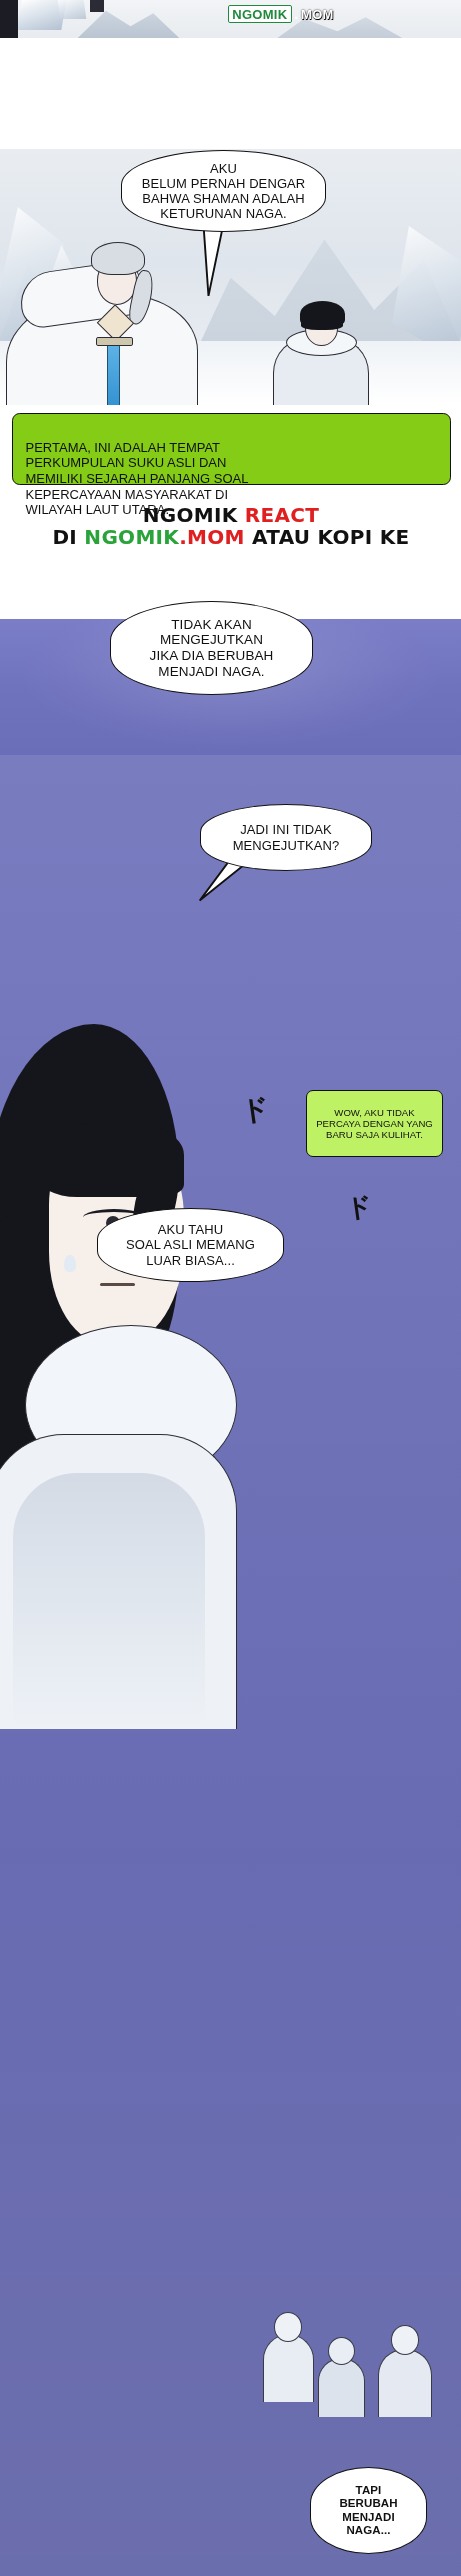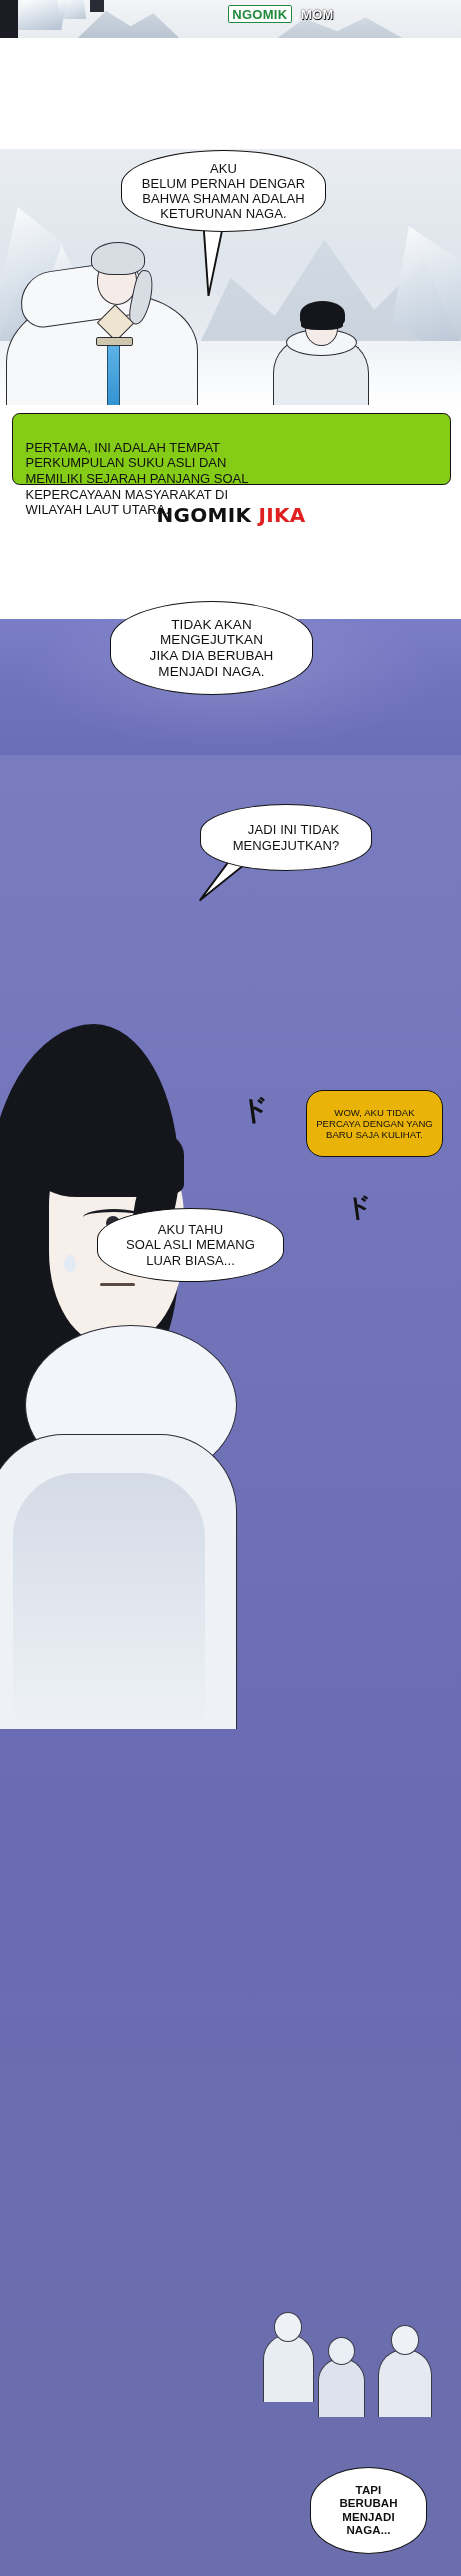--- a/index.html
+++ b/index.html
@@ -33,23 +33,23 @@
     text-align:center;
     color:#111111;
     line-height:1.16;
     letter-spacing:0.1px;
     padding:9px 11.5px;
     z-index:40;
   }
   .bubble span { display:block; white-space:pre-line; }
   .rect-bubble {
     position:absolute;
-    background:#eab308;
+    background:#bef264;
     border:1.9px solid #111111;
-    border-radius:17px;
+    border-radius:7px;
     display:flex;
     align-items:center;
     justify-content:flex-end;
     text-align:center;
     color:#111111;
     line-height:1.18;
     padding:6.4px 9px;
     z-index:40;
   }
   .tail {
@@ -243,21 +243,24 @@
   <div class="caption" style="left:11.5px;top:413px;width:439px;height:72px;font-size:13px;">
     <span>PERTAMA, INI ADALAH TEMPAT
 PERKUMPULAN SUKU ASLI DAN
 MEMILIKI SEJARAH PANJANG SOAL
 KEPERCAYAAN MASYARAKAT DI
 WILAYAH LAUT UTARA.</span>
   </div>
 
   <div class="promo" style="top:504px;height:77px;">
     <div class="l1">
-      <span class="c-black">NGOMIK </span><span class="c-red">JIKA</span>
+      <span class="c-black">NGOMIK </span><span class="c-red">REACT</span>
+    </div>
+    <div class="l2">
+      <span class="c-black">DI </span><span class="c-green">NGOMIK</span><span class="c-red">.MOM</span><span class="c-black"> ATAU KOPI KE</span>
     </div>
   </div>
 
   <div class="white-gap" style="top:581px;height:38px;"></div>
 
   <div class="purple-scene panel" style="top:619px;height:136px;">
     <div style="position:absolute;left:0;top:0;width:462px;height:136px;background:radial-gradient(ellipse at 50% 40%, rgba(255,255,255,.14), rgba(0,0,0,0) 65%);"></div>
   </div>
 
   <div class="bubble" style="left:110px;top:601px;width:203px;height:94px;font-size:13.5px;text-align:center;">
@@ -300,21 +303,21 @@
     <div class="figure" style="left:315px;top:1577px;width:54px;height:83px;">
       <div style="position:absolute;left:2.6px;top:26px;width:47px;height:59px;background:#dde3ec;border:1.3px solid #3a3a46;border-bottom:none;border-radius:23px 23px 0 0;"></div>
       <div style="position:absolute;left:13px;top:5.1px;width:27px;height:28px;background:#e9eef5;border:1.3px solid #3a3a46;border-radius:50%;"></div>
     </div>
     <div class="figure" style="left:374px;top:1564px;width:62px;height:96px;">
       <div style="position:absolute;left:3.8px;top:29.5px;width:54px;height:68px;background:#e5eaf2;border:1.3px solid #3a3a46;border-bottom:none;border-radius:26px 26px 0 0;"></div>
       <div style="position:absolute;left:16.7px;top:6.4px;width:28px;height:29.5px;background:#eef2f7;border:1.3px solid #3a3a46;border-radius:50%;"></div>
     </div>
   </div>
 
-  <div class="bubble" style="left:200px;top:804px;width:172px;height:67px;font-size:13px;text-align:right;">
+  <div class="bubble" style="left:200px;top:804px;width:172px;height:67px;font-size:13px;">
     <span>JADI INI TIDAK
 MENGEJUTKAN?</span>
   </div>
   <svg class="tail" style="left:174px;top:853px;width:77px;height:58px;" viewBox="0 0 120 90">
     <polygon points="92,4 112,16 40,74" fill="#ffffff" stroke="#111111" stroke-width="3"></polygon>
     <rect x="86" y="0" width="34" height="18" fill="#ffffff"></rect>
   </svg>
 
   <div class="effect-line" style="left:241px;top:1091px;font-size:28px;transform:rotate(-8deg);">
     <span>ド</span>

